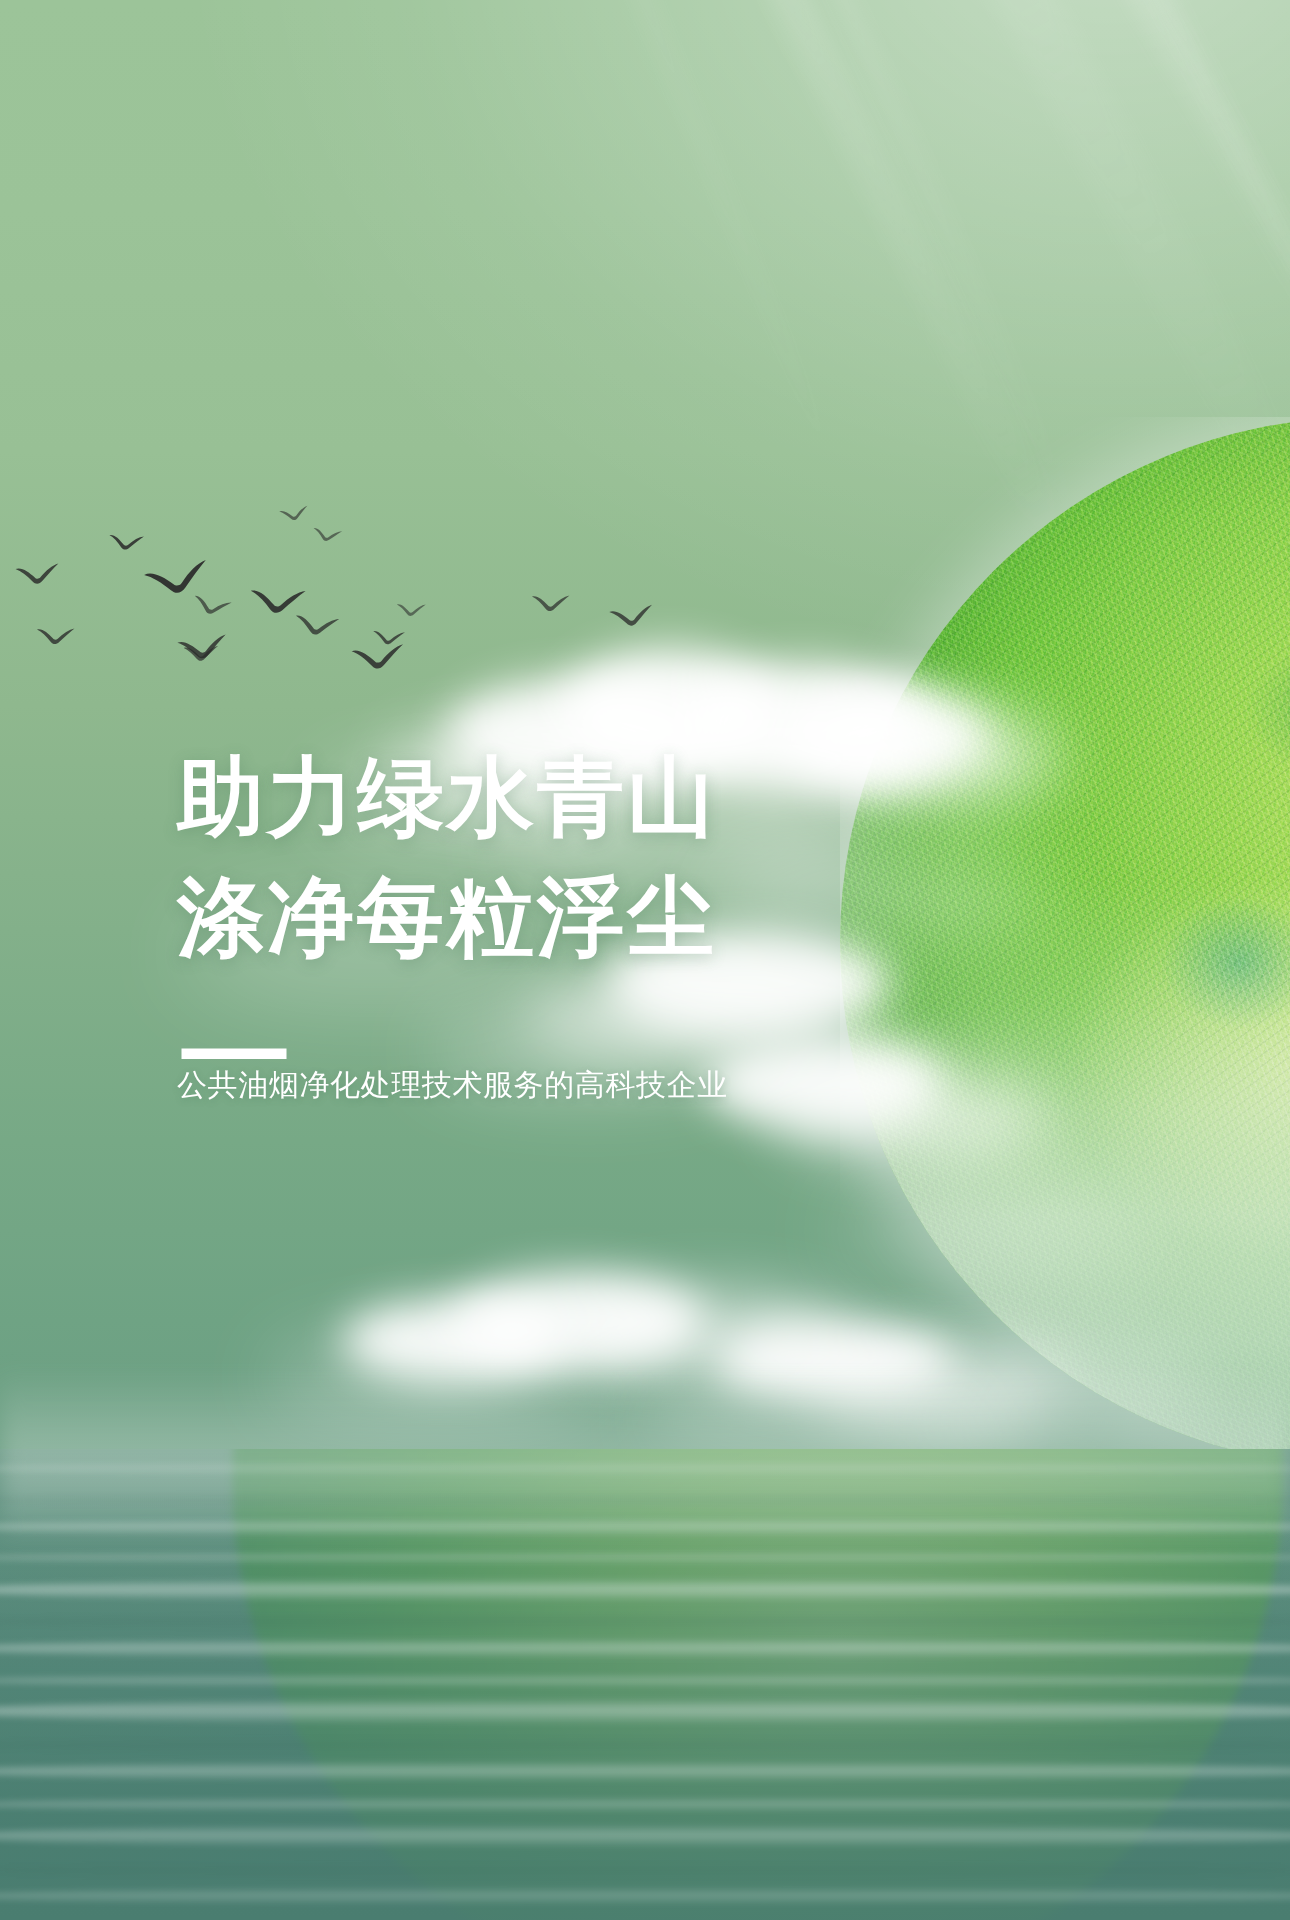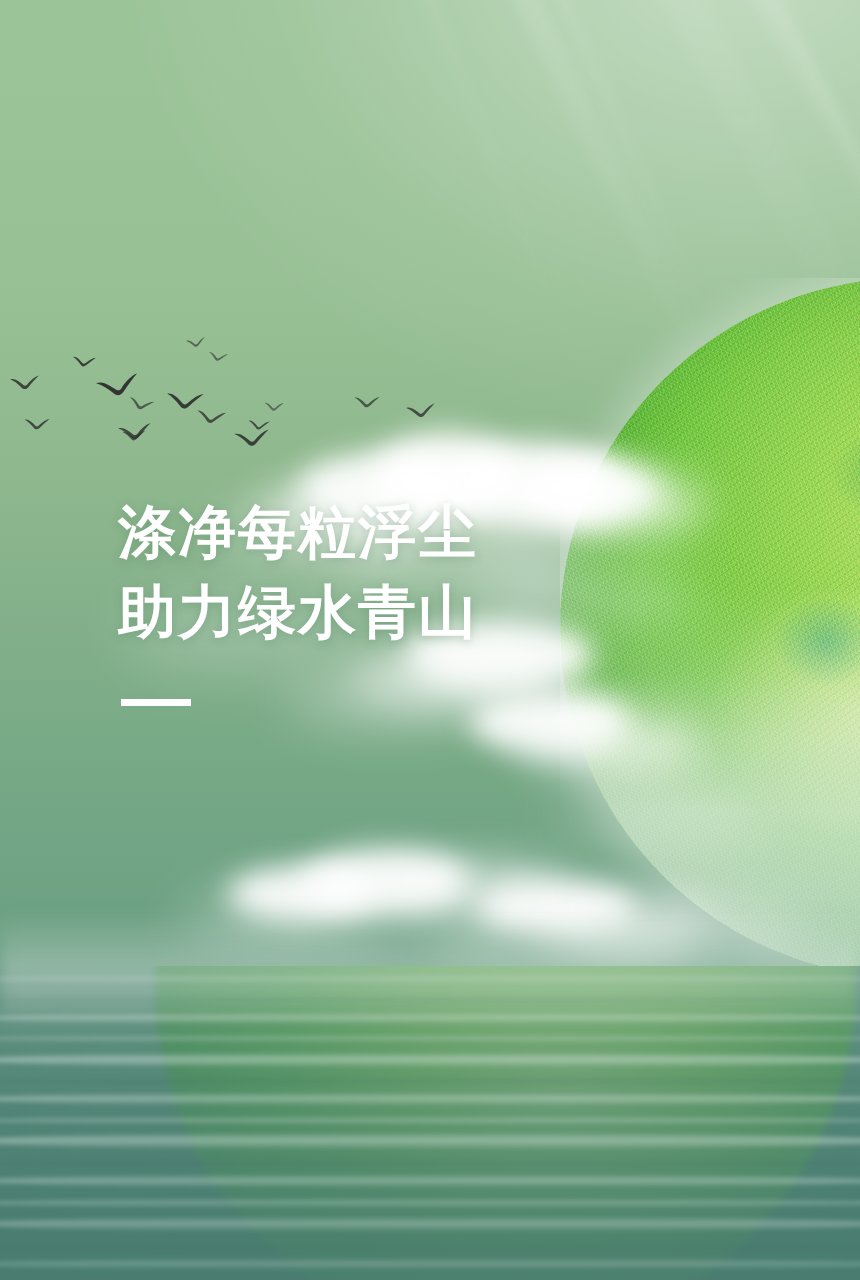--- a/index.html
+++ b/index.html
@@ -437,18 +437,19 @@
         <div class="ripple" style="top: 208px; height: 14px; opacity: 0.5;"></div>
         <div class="ripple" style="top: 232px; height: 10px; opacity: 0.4;"></div>
         <div class="ripple" style="top: 250px; height: 16px; opacity: 0.46;"></div>
         <div class="ripple dark" style="top: 276px; height: 10px; opacity: 0.22;"></div>
         <div class="ripple" style="top: 292px; height: 12px; opacity: 0.34;"></div>
       </div>
   </div>
   <div class="horizon-mist"></div>
 
   <div class="content">
+    <h1 class="headline">助力绿水青山</h1>
     <h1 class="headline">涤净每粒浮尘</h1>
-    <h1 class="headline">助力绿水青山</h1>
     <div class="rule"></div>
+    <p class="subcopy" style="margin-top:0">公共油烟净化处理技术服务的高科技企业</p>
   </div>
 
 </div>
 
 </body></html>

